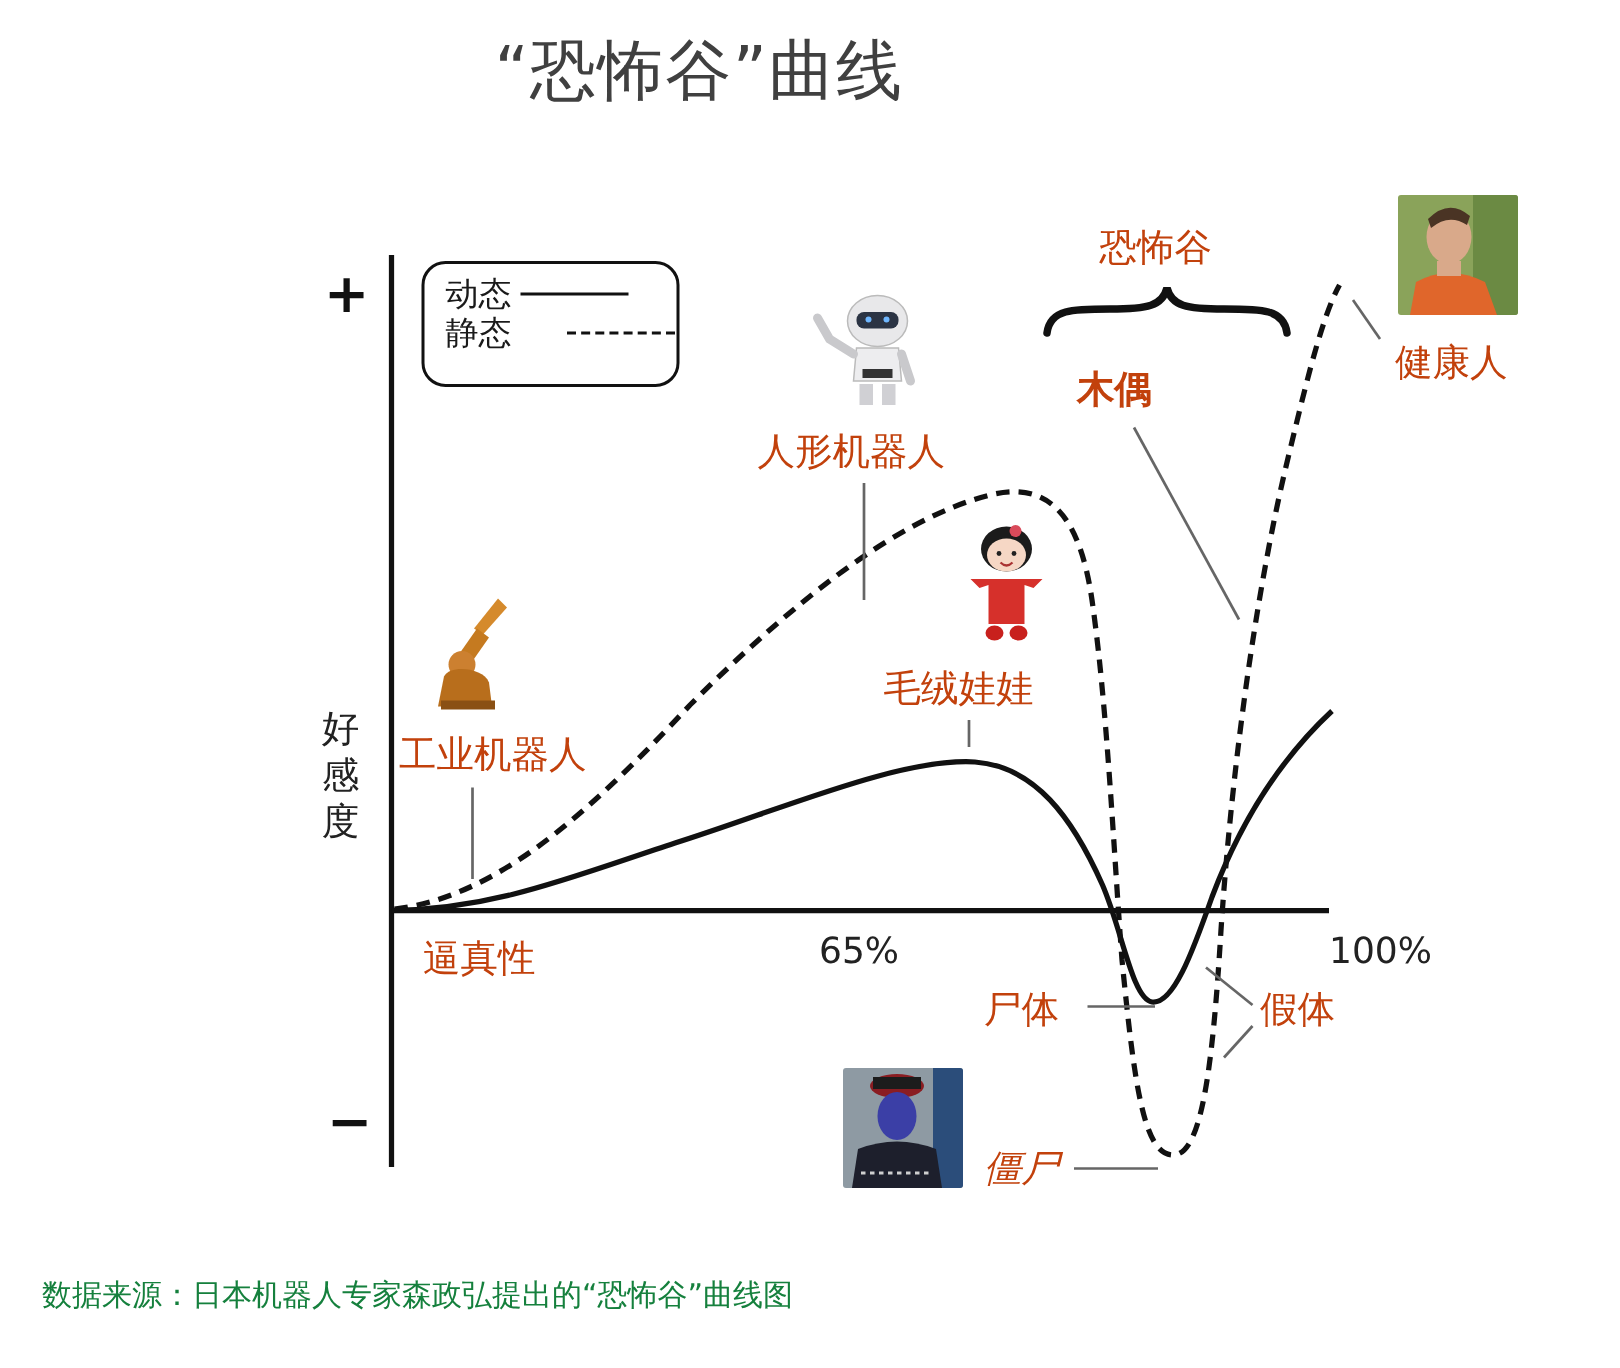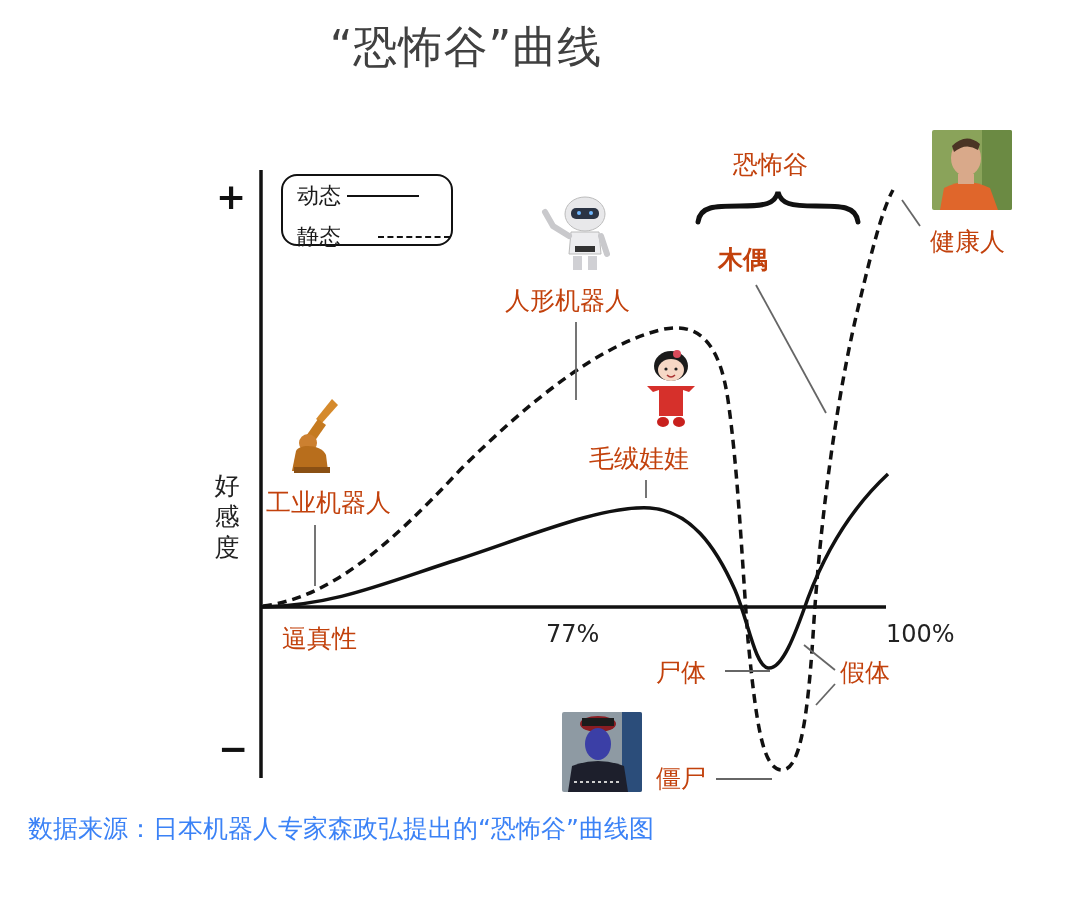--- a/index.html
+++ b/index.html
@@ -4,26 +4,26 @@
 <style>
   html, body { margin:0; padding:0; background:#ffffff; }
   body { width:1080px; height:912px; position:relative; overflow:hidden;
          font-family:"DejaVu Sans","Liberation Sans",sans-serif; color:#1a1a1a; }
   .abs { position:absolute; }
   .title { left:0; width:932px; top:18px; text-align:center; font-size:44px; letter-spacing:1px; color:#404040; }
   .lbl { font-size:25px; color:#c2410c; white-space:nowrap; }
   .tick { font-size:24px; color:#222; }
   .sign { font-size:36px; font-weight:bold; color:#111; }
   .ylabel { font-size:25px; line-height:31px; width:30px; text-align:center; color:#222; }
-  .legend { left:281px; top:174px; width:172px; height:72px; border:2.5px solid #111; border-radius:16px; box-sizing:border-box; }
+  .legend { left:281px; top:174px; width:172px; height:84px; border:2.5px solid #111; border-radius:16px; box-sizing:border-box; }
   .legend-row { position:absolute; left:14px; font-size:22px; display:flex; align-items:center; }
   .legend-row .sw { display:inline-block; width:72px; margin-left:6px; }
   .legend-row .sw.solid { border-top:2.5px solid #111; }
   .legend-row .sw.dashed { border-top:2.5px dashed #111; }
-  .footer { left:28px; top:812px; font-size:25px; color:#3b82f6; }
+  .footer { left:28px; top:850px; font-size:20px; color:#15803d; }
   svg.plot { position:absolute; left:0; top:0; }
   .pic { position:absolute; border-radius:2px; }
 </style>
 </head>
 <body>
 
 <div class="abs title">“恐怖谷”曲线</div>
 
 <svg class="plot" width="1080" height="912">
 
@@ -54,36 +54,36 @@
     <line x1="835" y1="684" x2="816" y2="705"></line>
     <line x1="716" y1="779" x2="772" y2="779"></line>
   </g>
 </svg>
 
 <div class="abs legend">
   <div class="legend-row" style="top:5px;">
     <span>动态</span>
     <span class="sw solid"></span>
   </div>
-  <div class="legend-row" style="top:46px;gap:31px;">
+  <div class="legend-row" style="top:31px;gap:31px;">
     <span>静态</span>
     <span class="sw dashed"></span>
   </div>
 </div>
 
 <div class="abs sign" style="left:216px; top:176px;">+</div>
 <div class="abs sign" style="left:218px; top:728px;">−</div>
 <div class="abs ylabel" style="left:212px; top:470px;">
   <div>好</div>
   <div>感</div>
   <div>度</div>
 </div>
 
 <div class="abs lbl" style="left:282px; top:622px;">逼真性</div>
-<div class="abs tick" style="left:546px; top:620px;">77%</div>
+<div class="abs tick" style="left:546px; top:620px;">65%</div>
 <div class="abs tick" style="left:886px; top:620px;">100%</div>
 
 <svg class="pic" style="left:282px; top:393px;" width="62" height="84">
   <path d="M50,6 L56,12 L40,30 L34,26 Z" fill="#d58a2c"></path>
   <path d="M36,26 L44,32 L30,52 L22,46 Z" fill="#c57a20"></path>
   <circle cx="26" cy="50" r="9" fill="#cc8030"></circle>
   <path d="M14,58 C18,50 40,52 44,62 L46,78 L10,78 Z" fill="#b86e1c"></path>
   <rect x="12" y="74" width="36" height="6" fill="#8a5014"></rect>
 </svg>
 
@@ -132,15 +132,15 @@
 </svg>
 
 <div class="abs lbl" style="left:266px; top:486px;">工业机器人</div>
 <div class="abs lbl" style="left:505px; top:284px;">人形机器人</div>
 <div class="abs lbl" style="left:589px; top:442px;">毛绒娃娃</div>
 <div class="abs lbl" style="left:733px; top:148px;">恐怖谷</div>
 <div class="abs lbl" style="left:718px; top:243px;font-weight:bold;">木偶</div>
 <div class="abs lbl" style="left:930px; top:225px;text-align:right;">健康人</div>
 <div class="abs lbl" style="left:656px; top:656px;">尸体</div>
 <div class="abs lbl" style="left:840px; top:656px;font-family:Liberation Mono, monospace;">假体</div>
-<div class="abs lbl" style="left:656px; top:762px;">僵尸</div>
+<div class="abs lbl" style="left:656px; top:762px;font-style:italic;">僵尸</div>
 
 <div class="abs footer">数据来源：日本机器人专家森政弘提出的“恐怖谷”曲线图</div>
 
 </body></html>

